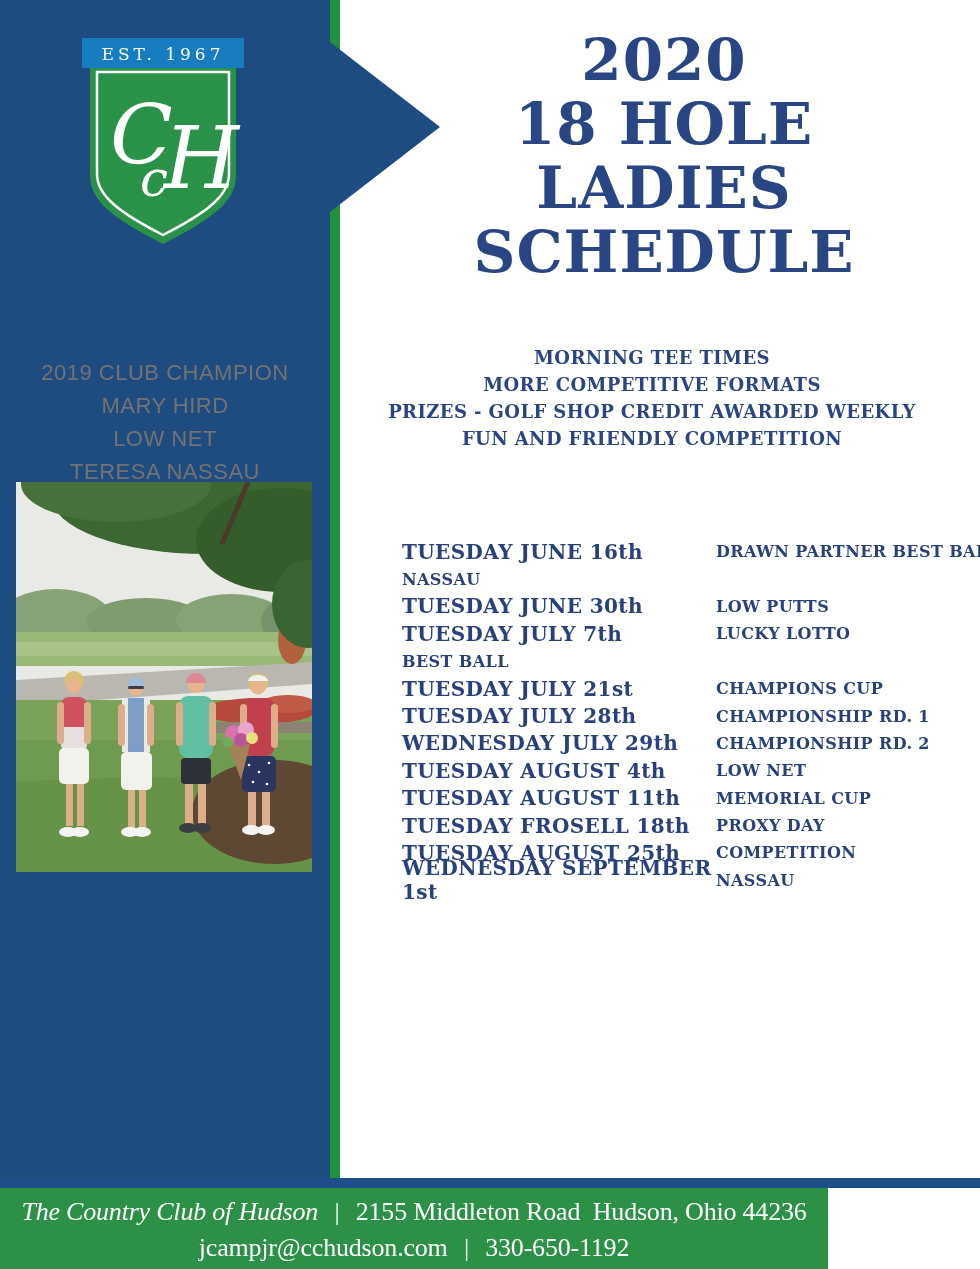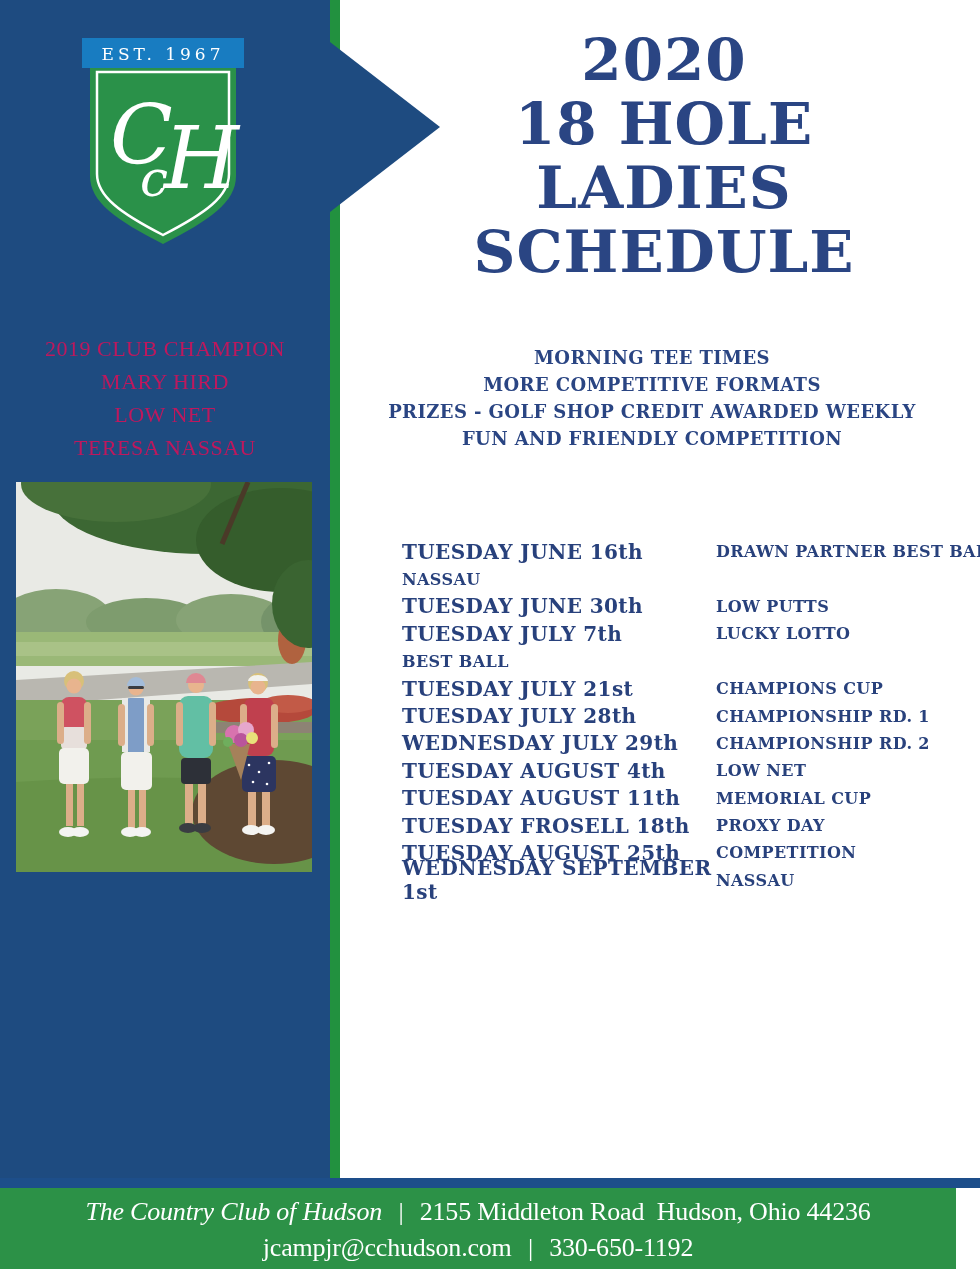--- a/index.html
+++ b/index.html
@@ -8,34 +8,34 @@
     position:relative; width:980px; height:1269px; margin:0 auto;
     background:#ffffff; overflow:hidden;
     font-family:"DejaVu Serif", serif;
   }
   .sidebar { position:absolute; left:0; top:0; width:330px; height:1188px; background:#1e4b80; }
   .stripe  { position:absolute; left:330px; top:0; width:10px; height:1188px; background:#22913f; }
   .arrow   { position:absolute; left:330px; top:42px; width:0; height:0;
              border-top:85px solid transparent; border-bottom:85px solid transparent;
              border-left:110px solid #1e4b80; }
   .logo    { position:absolute; left:80px; top:36px; width:166px; height:212px; }
-  .champion-block { position:absolute; left:0; top:332px; width:330px; text-align:center;
-             font-family:Liberation Serif, serif; color:#be185d; font-size:22px; line-height:33px;
+  .champion-block { position:absolute; left:0; top:356px; width:330px; text-align:center;
+             font-family:Liberation Sans, sans-serif; color:#737373; font-size:22px; line-height:33px;
              letter-spacing:0.5px; }
   .photo   { position:absolute; left:16px; top:482px; width:296px; height:390px; }
   .title-block { position:absolute; left:348px; top:28px; width:632px; text-align:center;
              color:#2a4583; font-weight:bold; font-size:58px; line-height:64px; letter-spacing:1px; }
   .highlights { position:absolute; left:336px; top:344px; width:632px; text-align:center;
              color:#2a4583; font-weight:bold; font-size:18px; line-height:27px; letter-spacing:0.4px; }
   .schedule { position:absolute; left:368px; top:538px; width:600px; color:#28417c;margin-left:34px; }
   .schedule .row { display:flex; height:27.4px; align-items:center; }
   .schedule .date { width:314px; font-weight:bold; font-size:20px; letter-spacing:0.4px; }
   .schedule .event { font-weight:bold; font-size:16px; letter-spacing:0.4px; }
   .footer-band { position:absolute; left:0; top:1178px; width:980px; height:10px; background:#1d4e8a; }
-  .footer { position:absolute; left:0; top:1188px; width:956px; height:81px; background:#2c9147;
+  .footer { position:absolute; left:0; top:1188px; width:828px; height:81px; background:#2c9147;
              color:#ffffff; text-align:center; font-size:26px; line-height:36px; padding-top:6px;
              font-family:"Liberation Serif", serif; letter-spacing:-0.2px; }
   .footer .club { font-style:italic; }
   .footer .sep { padding:0 10px; }
   .footer .addr { white-space:pre; }
 </style>
 </head>
 <body>
 
 <div class="page">

